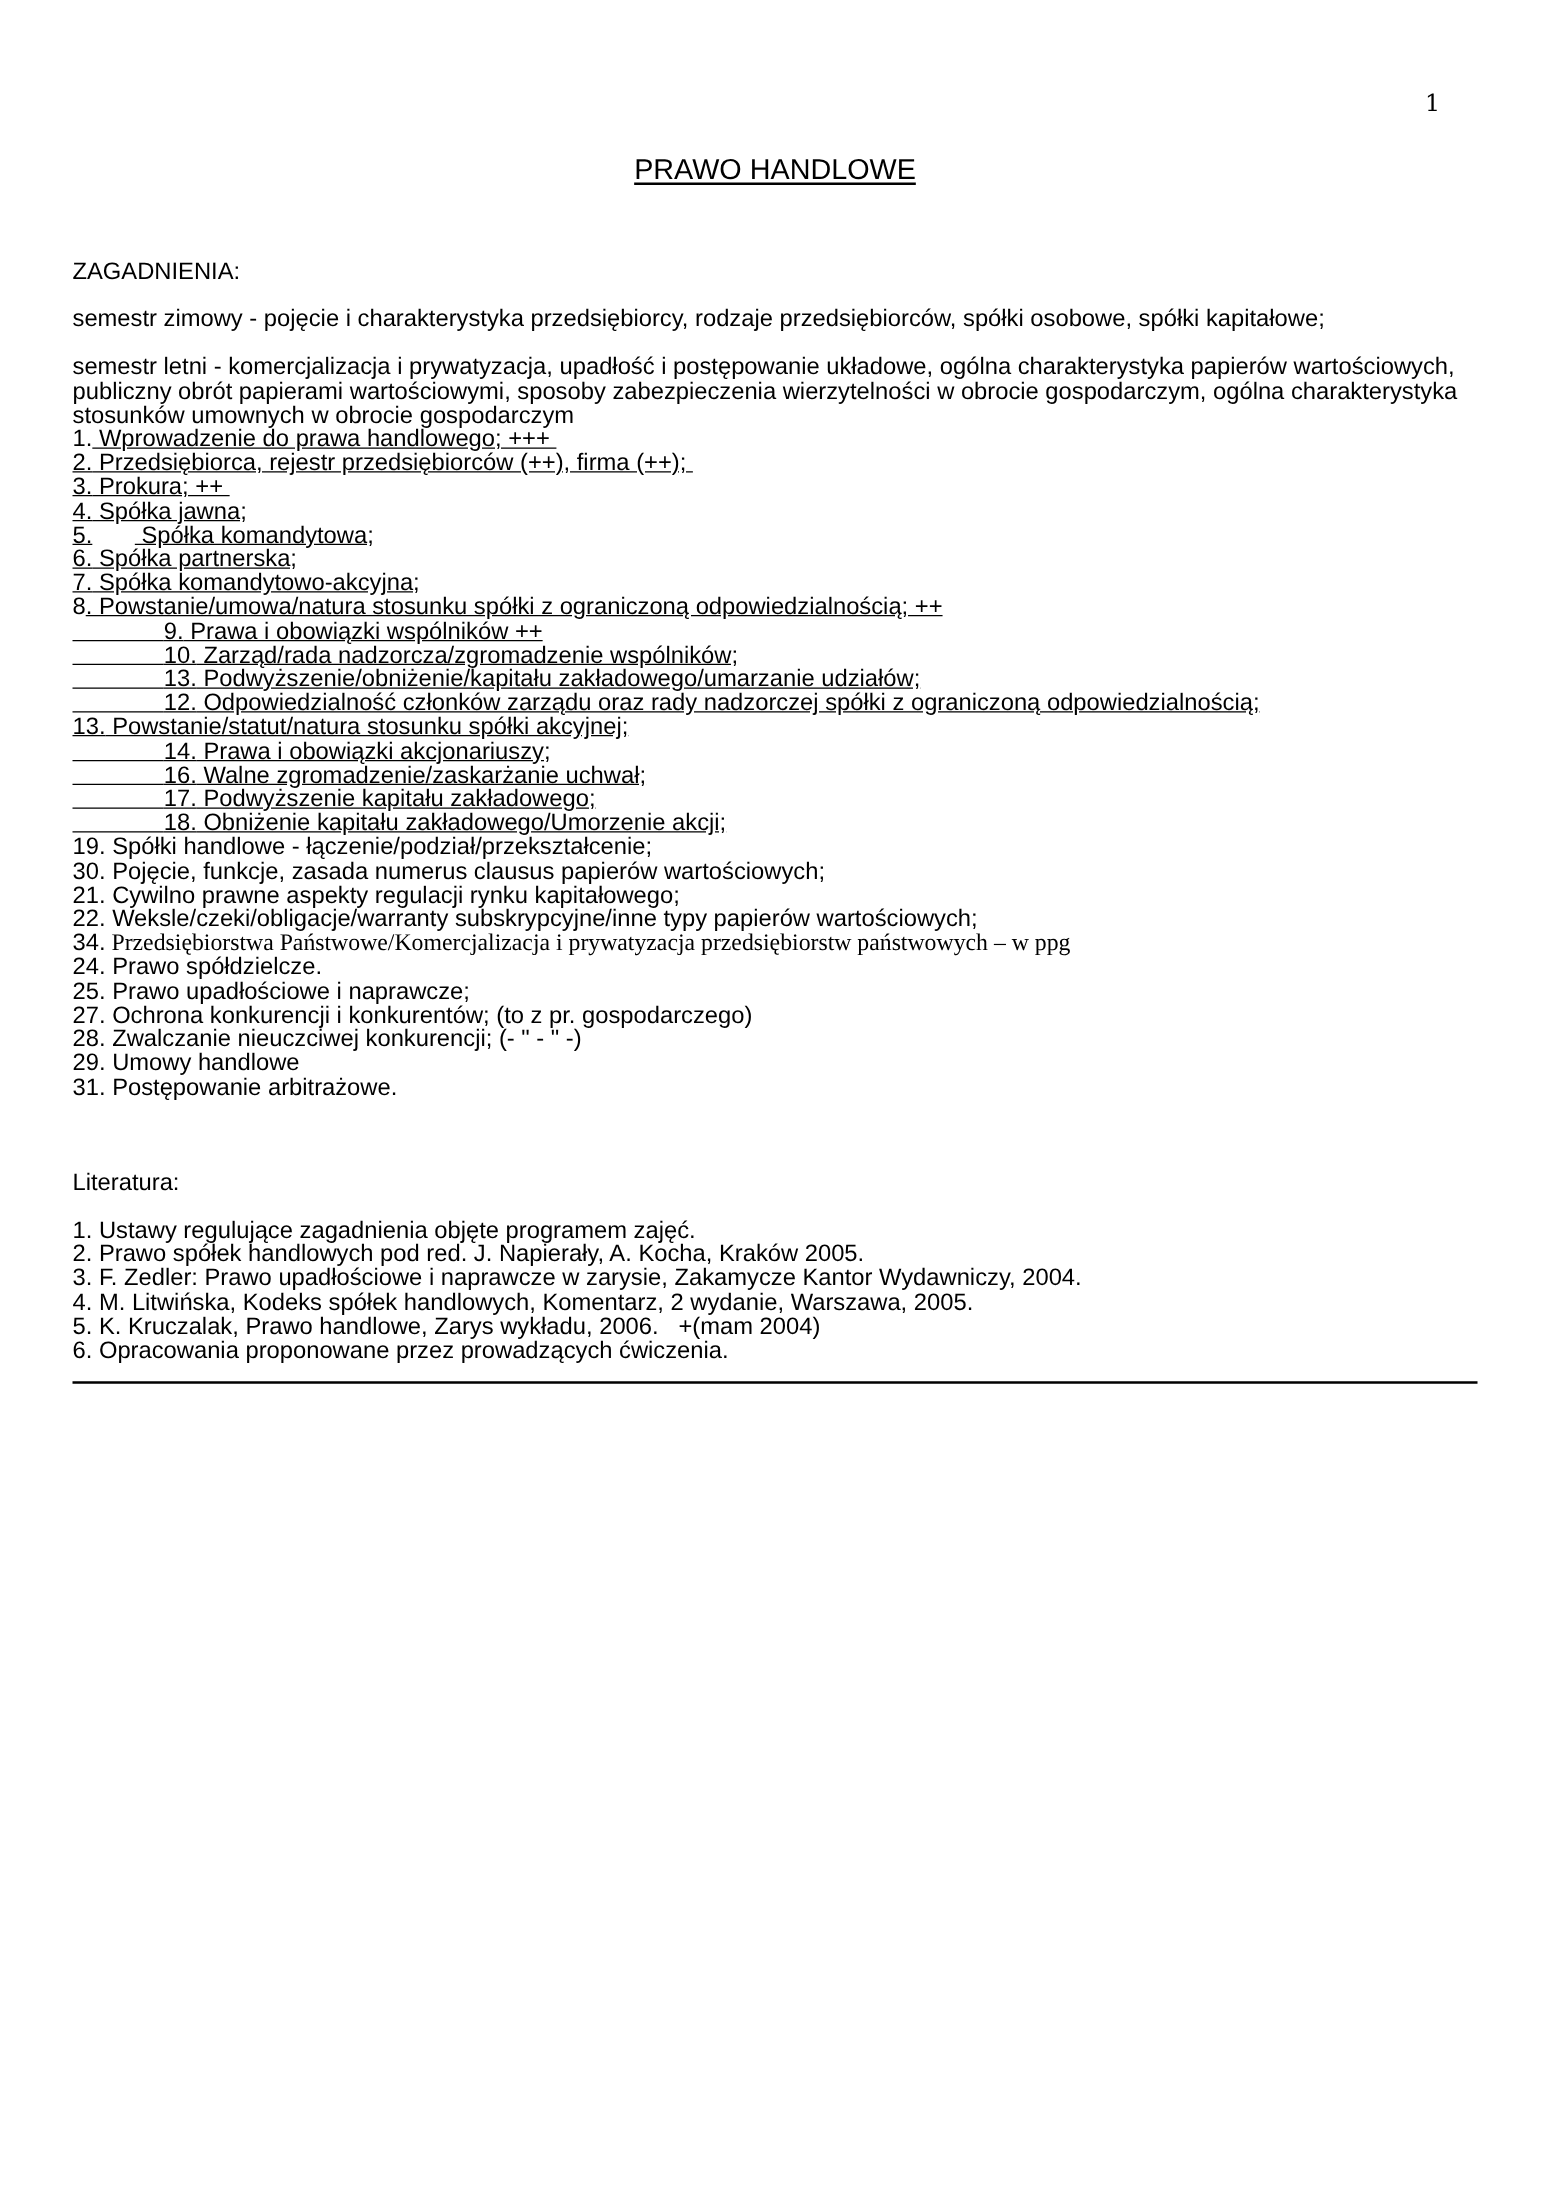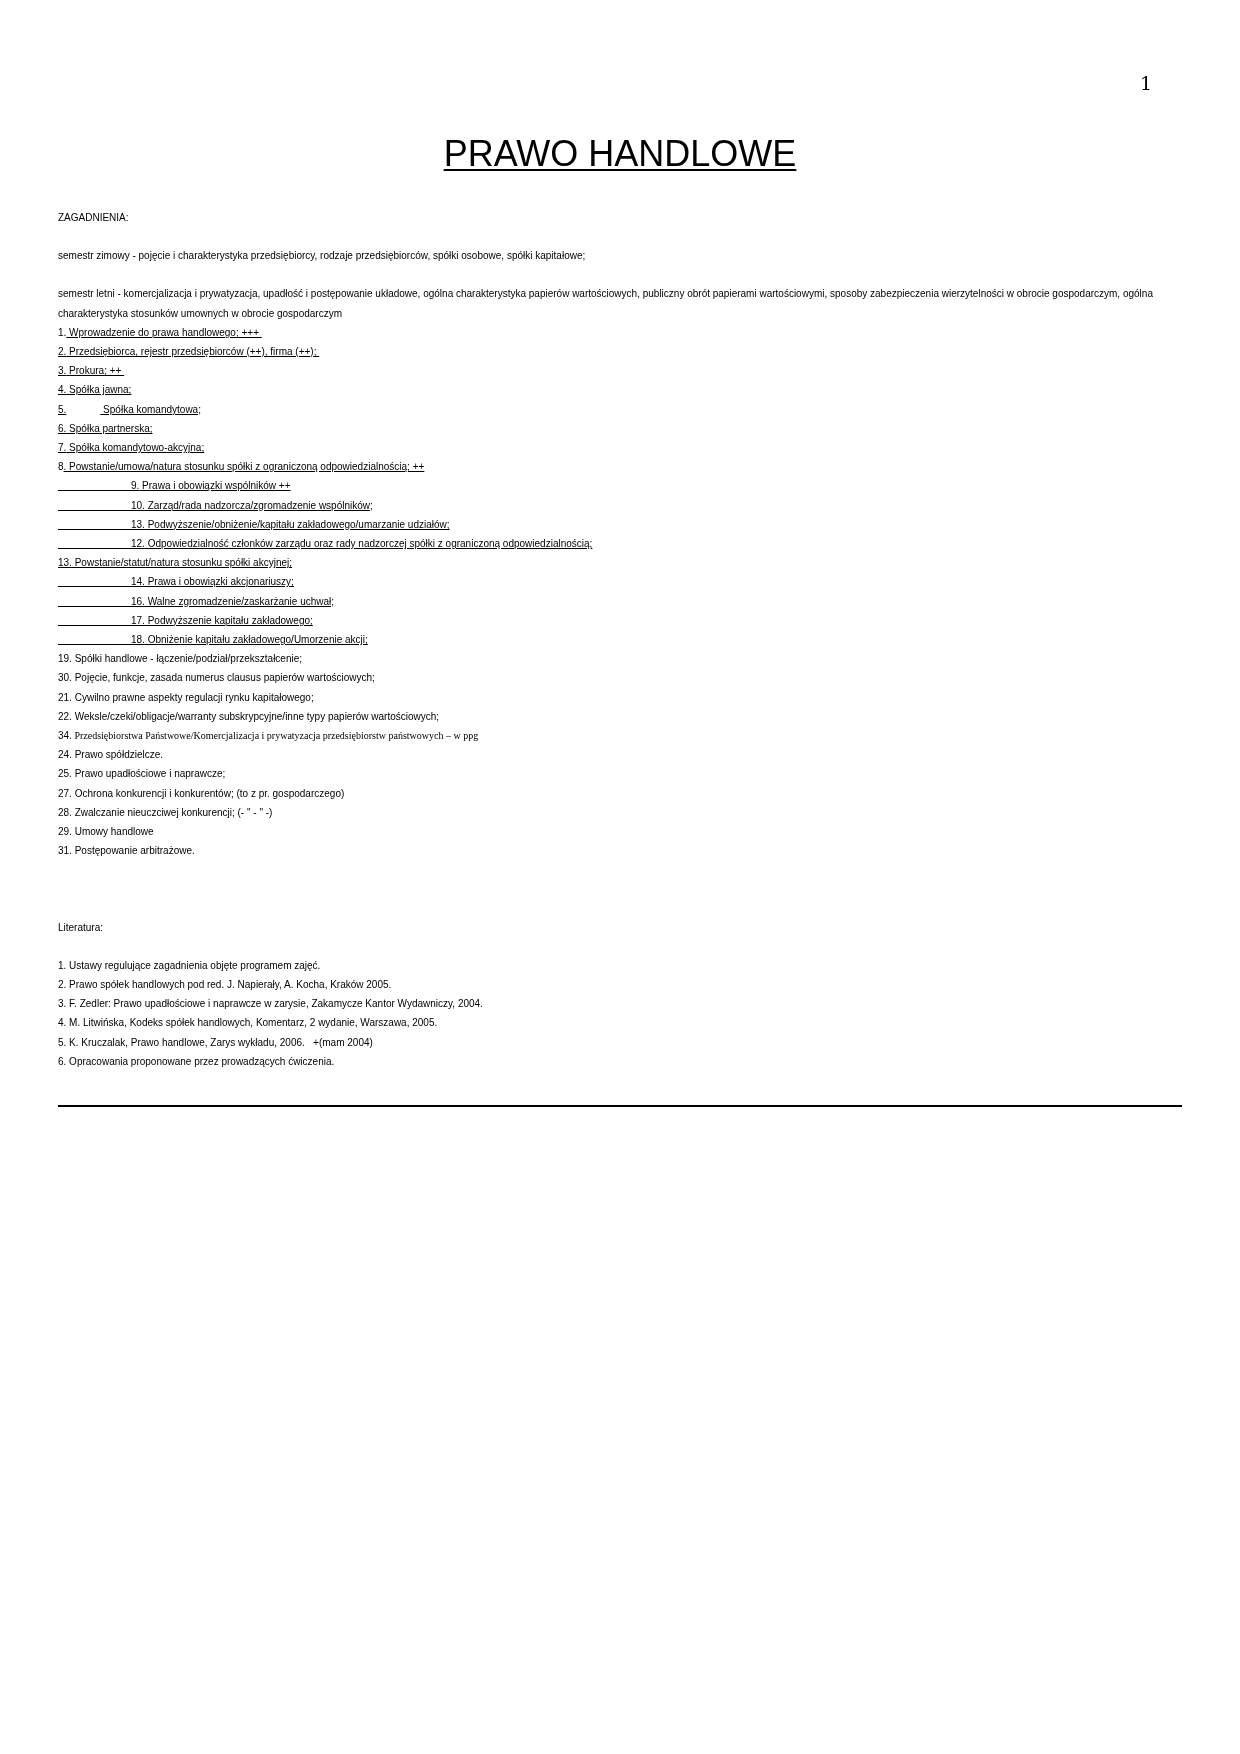--- a/index.html
+++ b/index.html
@@ -6,26 +6,26 @@
   body {
     width: 1240px; height: 1754px; position: relative; overflow: hidden;
     font-family: "Liberation Sans", sans-serif; color: #000;
   }
   .page-number {
     position: absolute; left: 1140px; top: 72px;
     font-family: "DejaVu Serif", serif; font-size: 19px;
   }
   .title {
     position: absolute; left: 0; width: 1240px; top: 122px; text-align: center;
-    font-family: "Liberation Sans", sans-serif; font-size: 36px; font-weight: normal;
-    text-decoration: underline; text-decoration-thickness: 2px; text-underline-offset: 3px; margin-top: 11px;
+    font-family: "Liberation Sans", sans-serif; font-size: 23px; font-weight: normal;
+    text-decoration: underline; text-decoration-thickness: 2px; text-underline-offset: 3px;
   }
   .content {
     position: absolute; left: 58px; top: 208px; width: 1125px;
-    font-size: 10px; line-height: 19.2px;
+    font-size: 19px; line-height: 19.2px;
   }
   .p { margin: 0; }
   .gap { height: 19px; }
   .list { margin: 0; padding: 0; list-style: none; }
   .list li { margin: 0; padding: 0; white-space: nowrap; }
   .u { text-decoration: underline; }
   .indent-line {
     display: inline-block; width: 73px; border-bottom: 1.5px solid #000;
     height: 14px; vertical-align: baseline; margin-bottom: -2px;
   }

